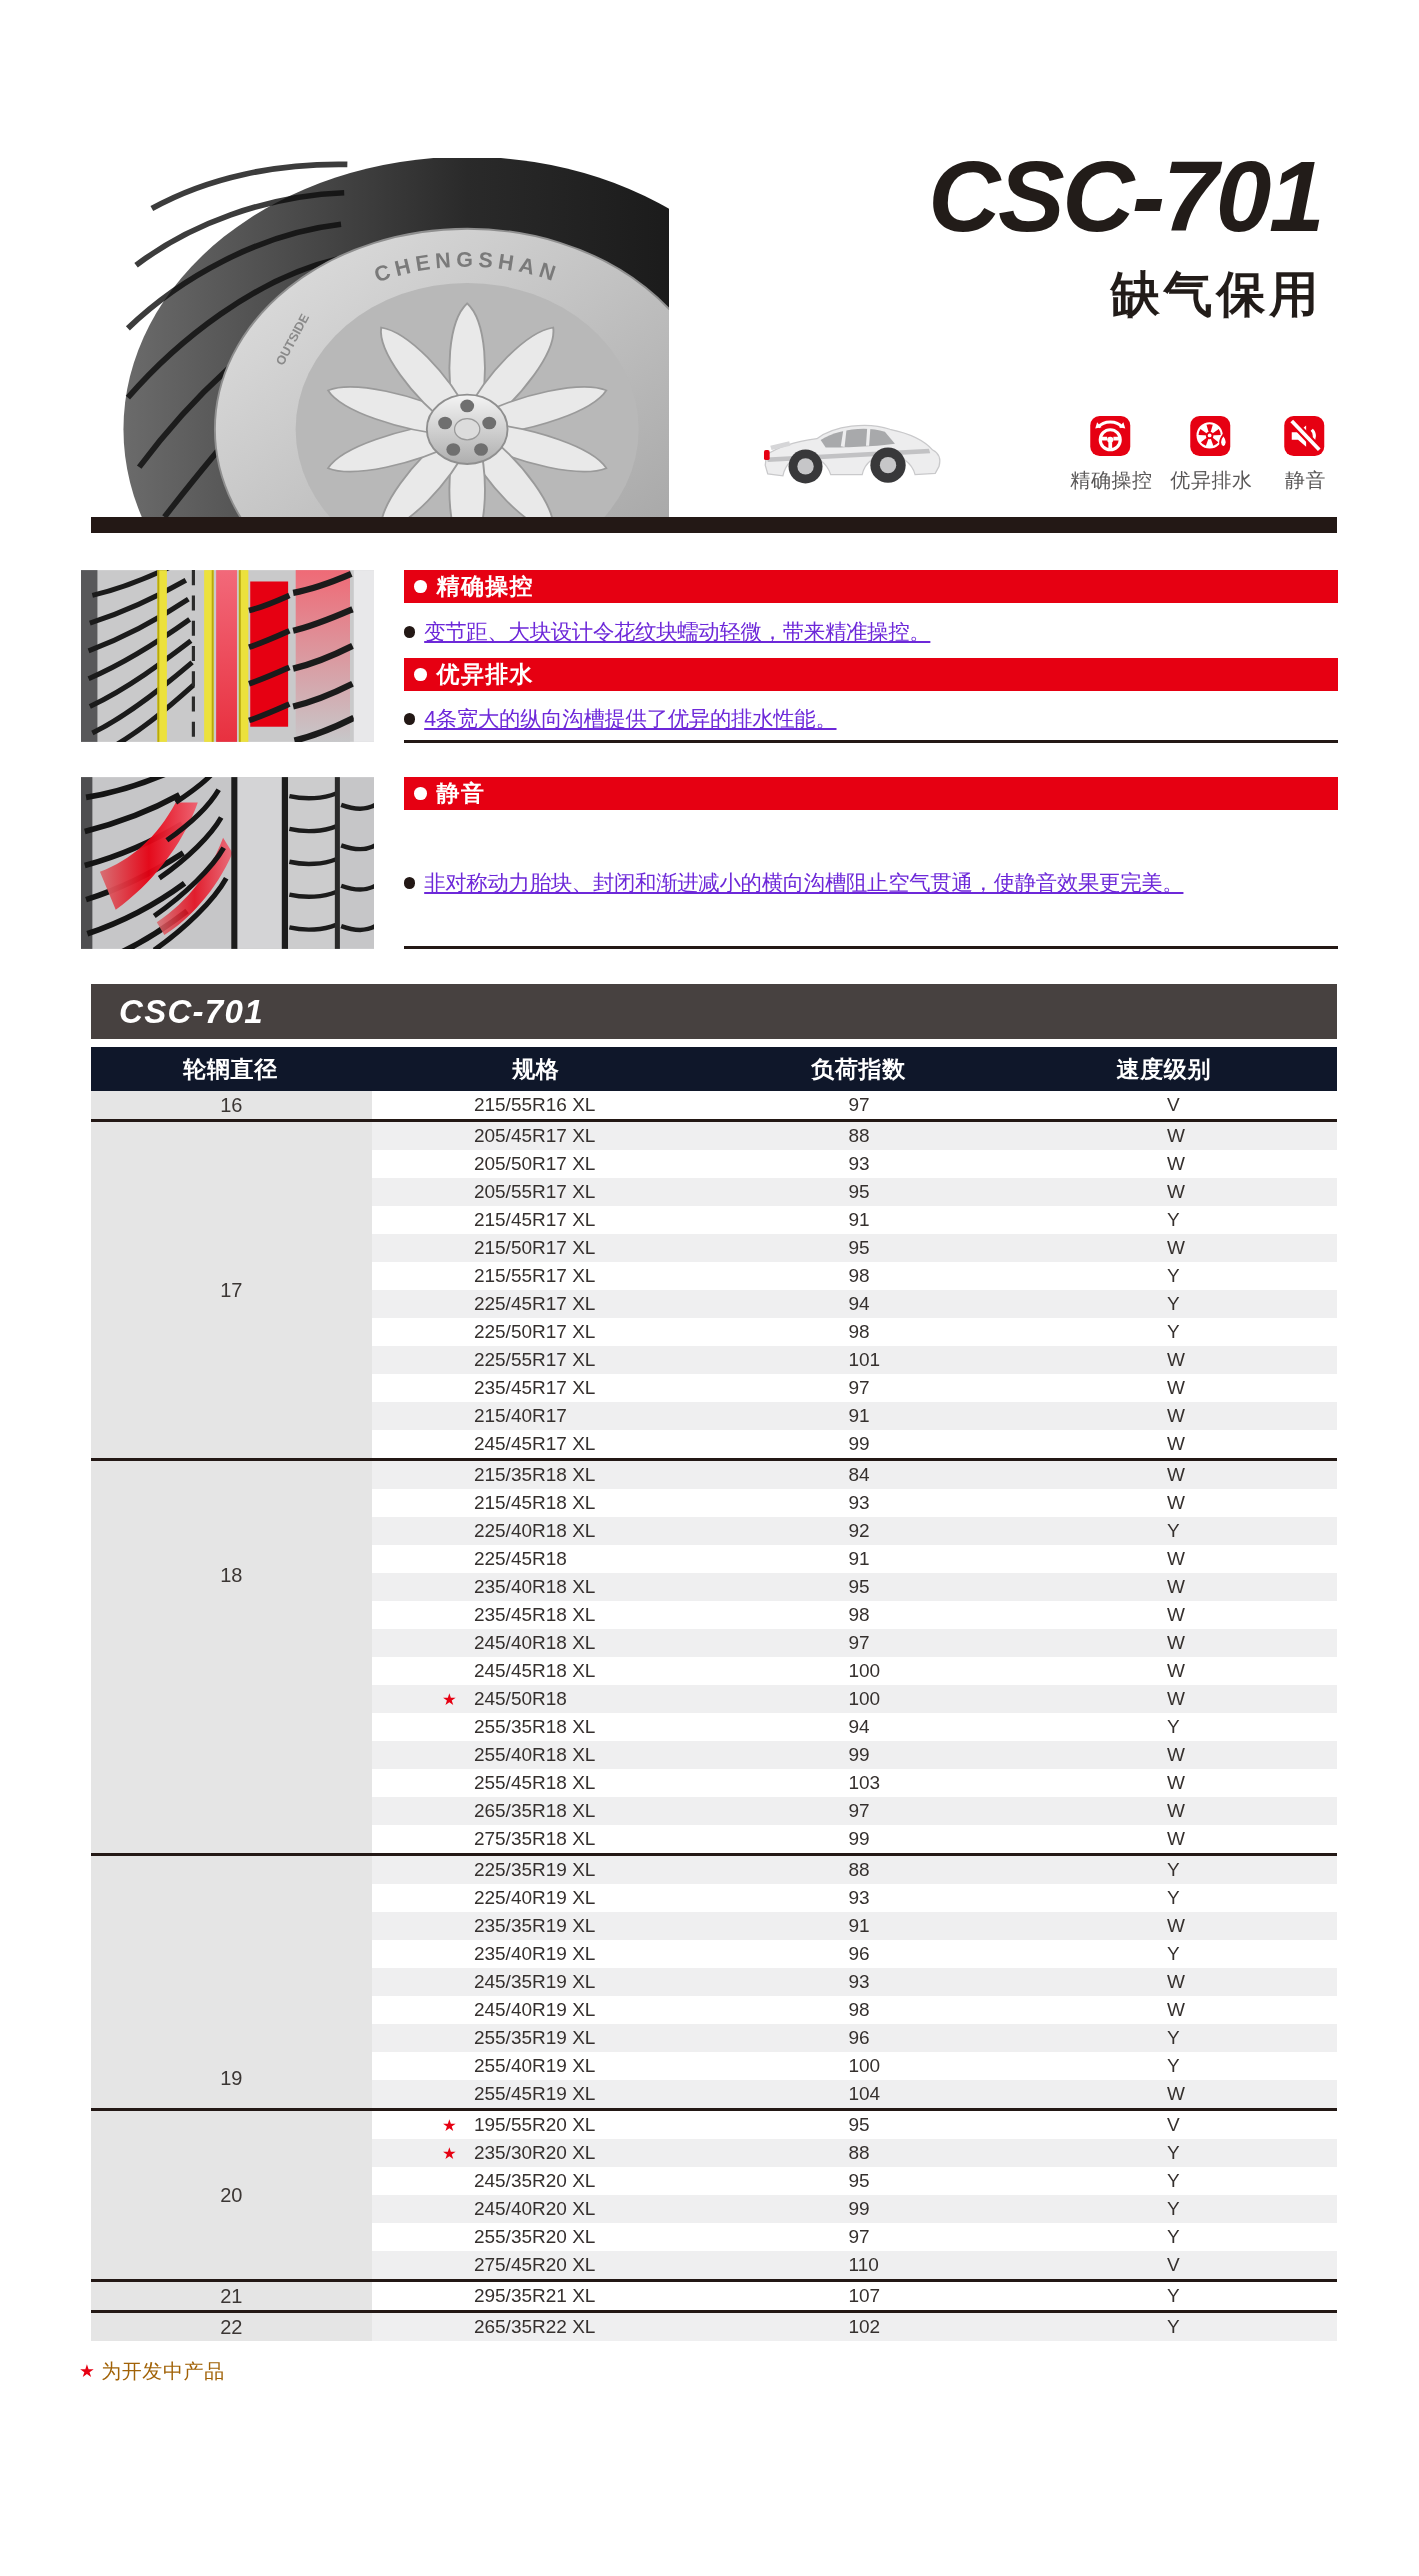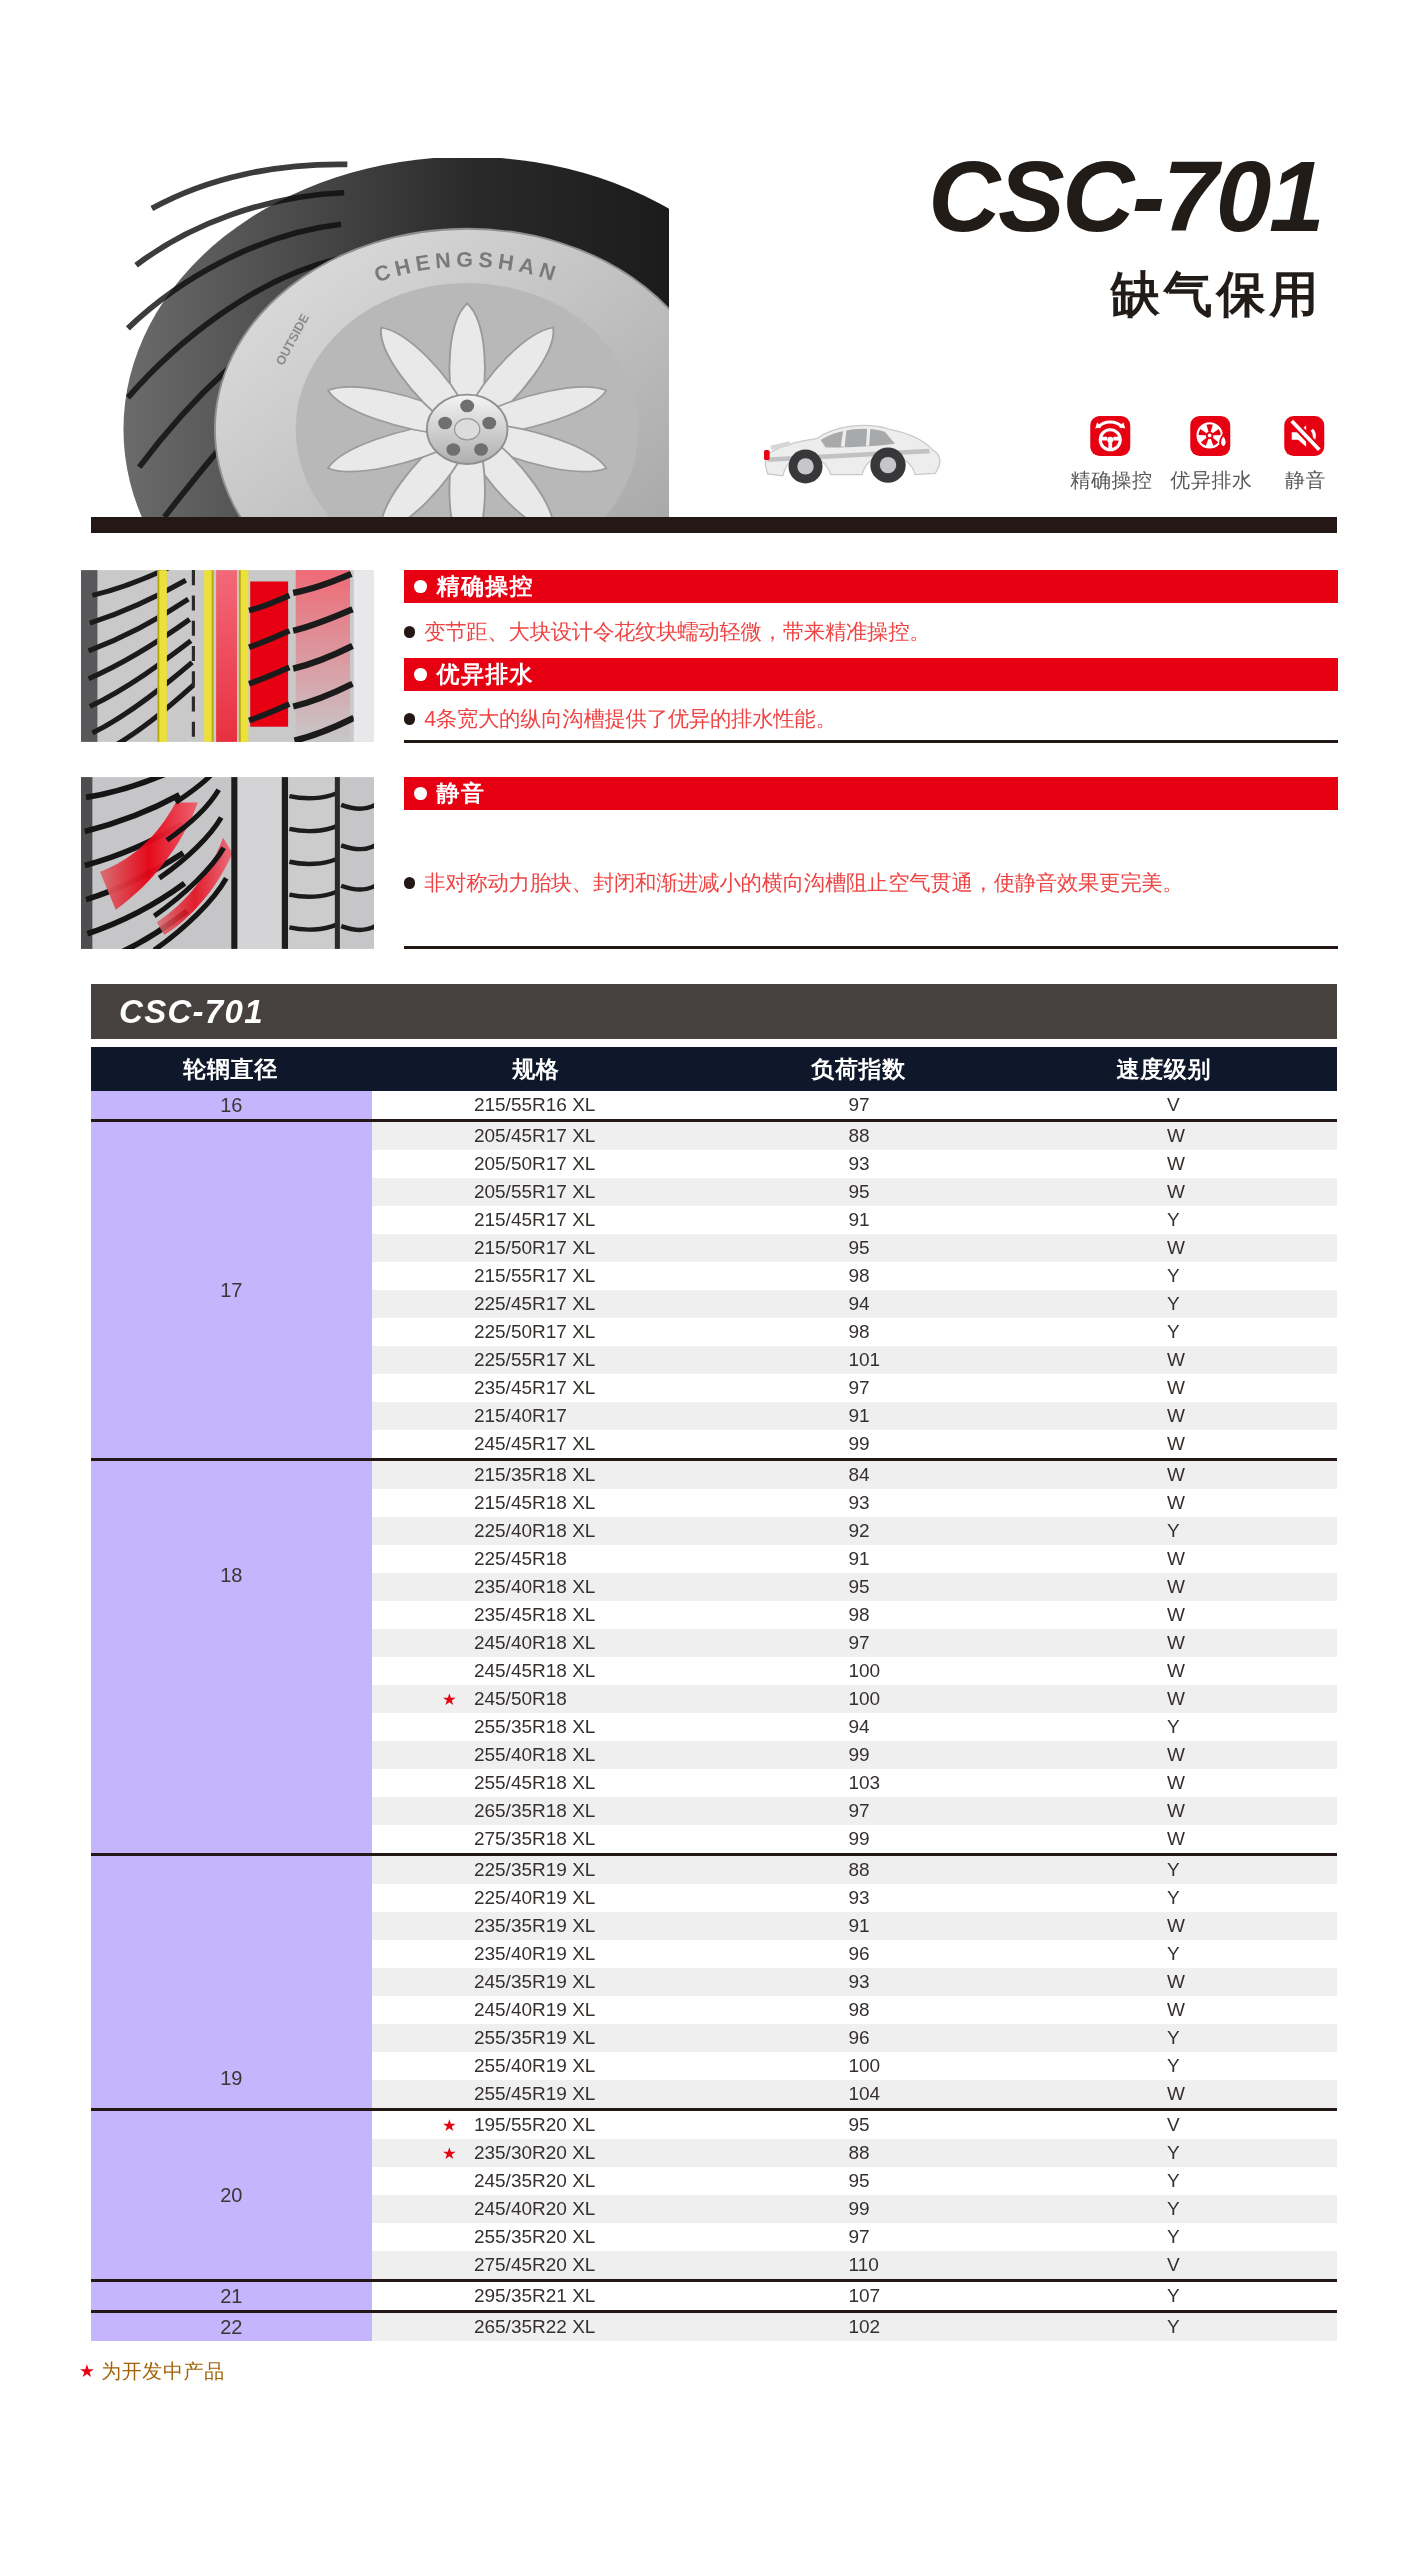--- a/index.html
+++ b/index.html
@@ -21,35 +21,35 @@
   .black-bar{position:absolute;left:91px;top:517px;width:1246px;height:16px;background:#231815;}
 
   
   .feat-col{position:absolute;left:404px;width:934px;}
   .banner{position:absolute;left:0;width:100%;height:33px;background:#e60012;display:flex;
           align-items:center;padding-left:10px;box-sizing:border-box;}
   .banner .dot{width:12.6px;height:12.6px;border-radius:50%;background:#fff;margin-right:10px;flex:none;}
   .banner .bt{color:#fff;font-size:23px;font-weight:bold;letter-spacing:1.3px;}
   .ftext{position:absolute;left:0;width:100%;display:flex;align-items:center;}
   .ftext .dot{width:11.4px;height:11.4px;border-radius:50%;background:#231815;margin-right:8.8px;flex:none;}
-  .ftext .tx{font-size:21.4px;color:#ef4444;letter-spacing:-0.3px;line-height:28px;}
+  .ftext .tx{font-size:21.4px;color:#6d28d9;letter-spacing:-0.3px;line-height:28px;text-decoration:underline;}
   .hr{position:absolute;left:0;width:100%;height:2.5px;background:#231815;}
 
   
   .tblwrap{position:absolute;left:91px;top:984px;width:1246px;}
   .tbl-title{height:55px;background:#474140;color:#fff;font-size:33px;font-weight:bold;
              font-style:italic;line-height:55px;padding-left:28px;letter-spacing:1.3px;box-sizing:border-box;}
   .tbl-gap{height:8.2px;}
   .tbl-head{position:relative;height:44px;background:#0f172a;}
   .tbl-head span{position:absolute;top:0;line-height:44px;color:#fff;font-size:23px;font-weight:bold;
                  transform:translateX(-50%);white-space:nowrap;letter-spacing:0.6px;}
   .h1{left:11.2%;} .h2{left:35.7%;} .h3{left:61.6%;} .h4{left:86.1%;}
   .tgroup{display:flex;width:100%;}
   .tgroup.bordered{border-top:3.8px solid #231815;}
-  .rimcell{width:22.52%;background:#c4b5fd;position:relative;flex:none;}
+  .rimcell{width:22.52%;background:#e5e5e5;position:relative;flex:none;}
   .rimlabel{position:absolute;left:0;right:0;text-align:center;transform:translateY(-50%);
             font-size:20px;color:#3b3634;}
   .rows{width:77.48%;display:flex;flex-direction:column;}
   .trow{position:relative;height:28px;background:#ffffff;padding-left:12px;}
   .trow.alt{background:#efeff0;}
   .trow span{position:absolute;top:0;line-height:28px;font-size:19px;color:#35302e;white-space:nowrap;}
   .trow .spec{left:10.6%;}
   .trow .load{left:49.4%;}
   .trow .speed{left:82.4%;}
   .trow .star{left:calc(10.6% - 32px);color:#e60012;font-size:16.4px;}

